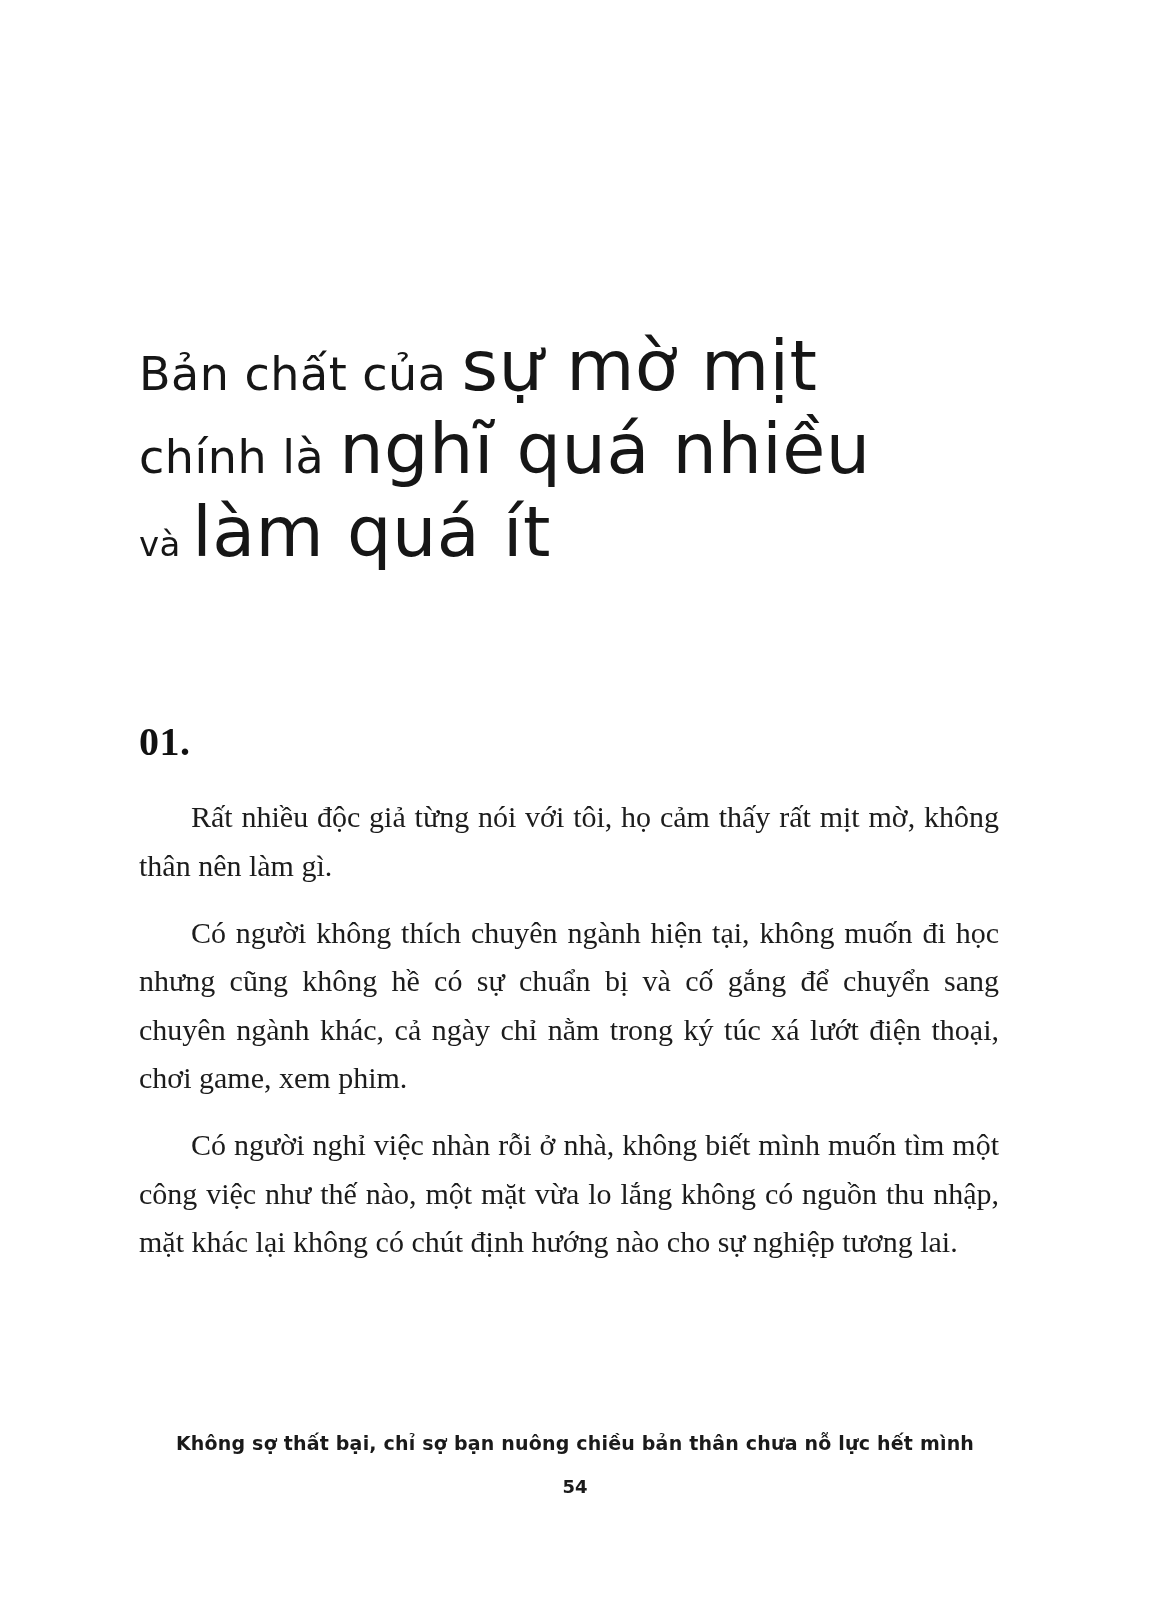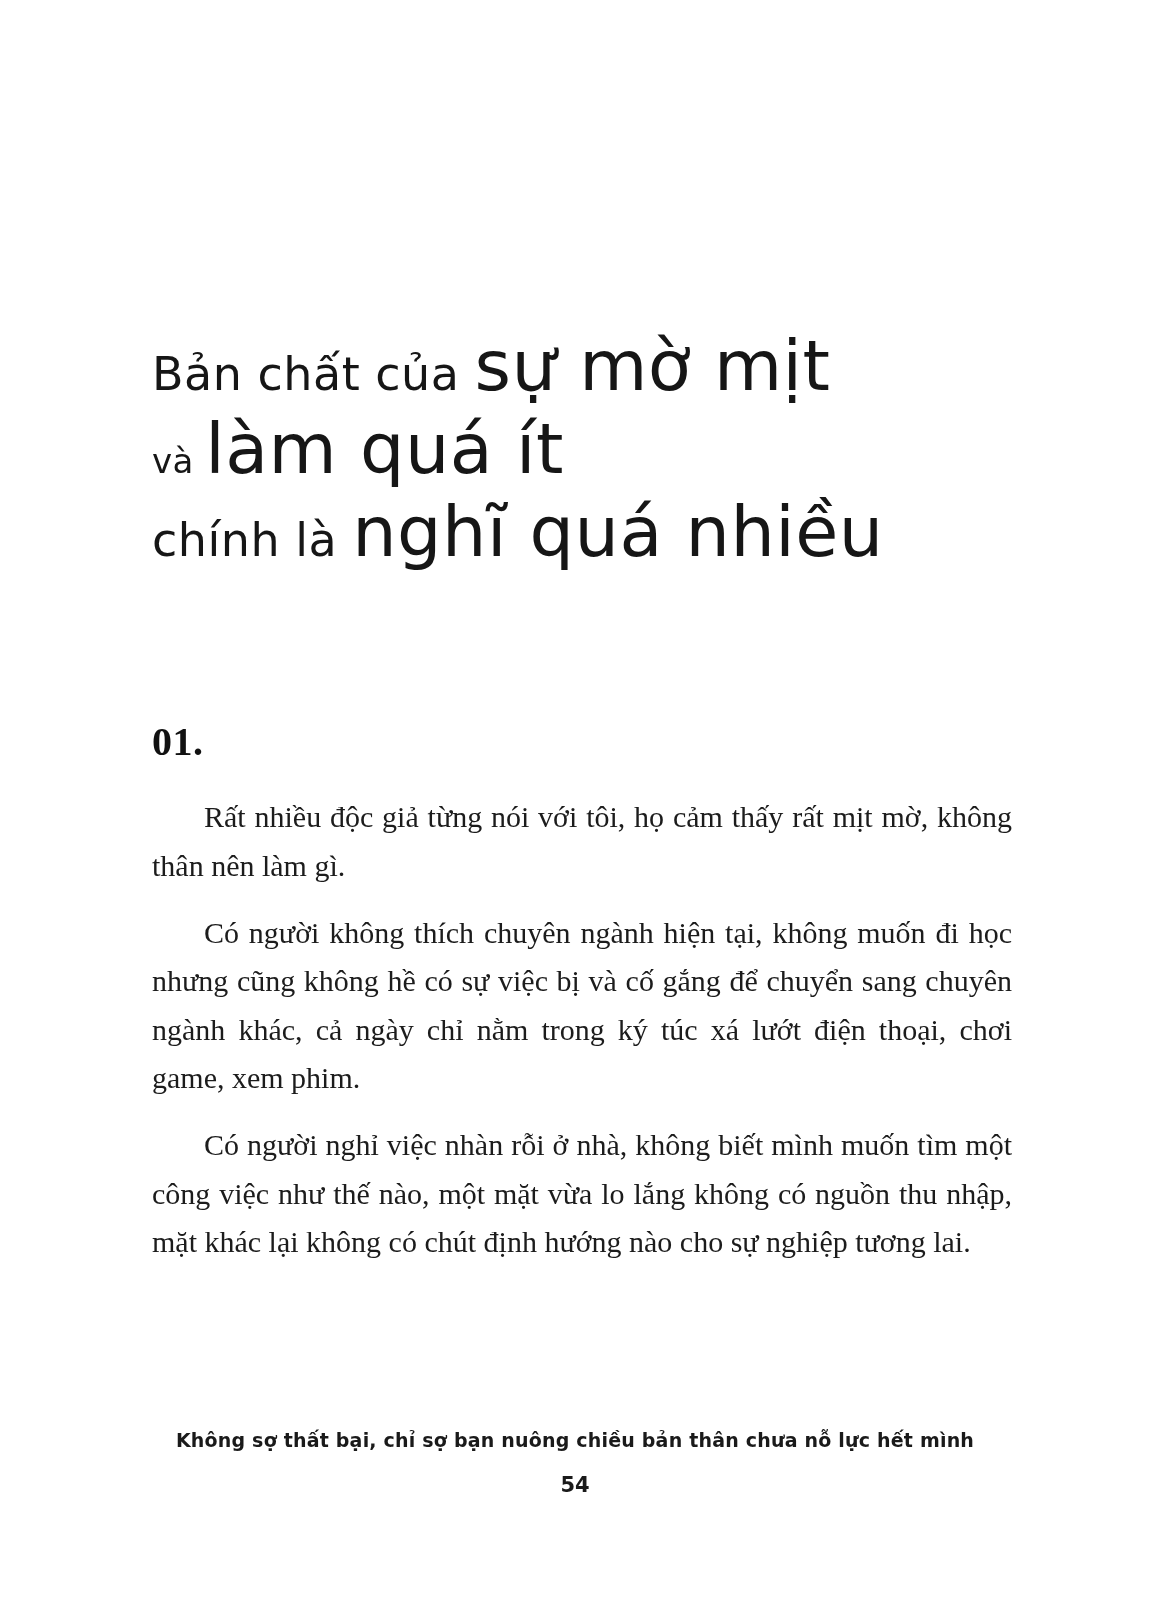--- a/index.html
+++ b/index.html
@@ -14,21 +14,21 @@
     margin: 0 auto;
     background: #ffffff;
     box-sizing: border-box;
     font-family: "Liberation Serif", serif;
     color: #1a1a1a;
     overflow: hidden;
   }
 
   .content {
     position: absolute;
-    left: 152px;
+    left: 139px;
     top: 0;
     width: 860px;
   }
 
   
   .title-block {
     margin-top: 330px;
     font-family: "DejaVu Sans", sans-serif;
     color: #161616;
     line-height: 1.04;
@@ -90,48 +90,48 @@
     font-family: "DejaVu Sans", sans-serif;
     font-weight: bold;
     font-size: 19px;
     color: #1a1a1a;
     letter-spacing: 0.2px;
   }
   .footer-page {
     margin-top: 22px;
     font-family: "DejaVu Sans", sans-serif;
     font-weight: bold;
-    font-size: 21px;
+    font-size: 18px;
     color: #1a1a1a;
   }
 </style>
 </head>
 <body>
 
 <div class="page">
 
   <div class="content">
 
     <div class="title-block">
       <div class="title-line">
         <span class="t-small">Bản chất của </span><span class="t-big">sự mờ mịt</span>
       </div>
       <div class="title-line">
-        <span class="t-tiny">và </span><span class="t-big">làm quá ít</span>
+        <span class="t-small">chính là </span><span class="t-big">nghĩ quá nhiều</span>
       </div>
       <div class="title-line">
-        <span class="t-small">chính là </span><span class="t-big">nghĩ quá nhiều</span>
+        <span class="t-tiny">và </span><span class="t-big">làm quá ít</span>
       </div>
     </div>
 
     <div class="section-number">01.</div>
 
     <div class="body-text">
       <p>Rất nhiều độc giả từng nói với tôi, họ cảm thấy rất mịt mờ, không thân nên làm gì.</p>
-      <p>Có người không thích chuyên ngành hiện tại, không muốn đi học nhưng cũng không hề có sự việc bị và cố gắng để chuyển sang chuyên ngành khác, cả ngày chỉ nằm trong ký túc xá lướt điện thoại, chơi game, xem phim.</p>
+      <p>Có người không thích chuyên ngành hiện tại, không muốn đi học nhưng cũng không hề có sự chuẩn bị và cố gắng để chuyển sang chuyên ngành khác, cả ngày chỉ nằm trong ký túc xá lướt điện thoại, chơi game, xem phim.</p>
       <p>Có người nghỉ việc nhàn rỗi ở nhà, không biết mình muốn tìm một công việc như thế nào, một mặt vừa lo lắng không có nguồn thu nhập, mặt khác lại không có chút định hướng nào cho sự nghiệp tương lai.</p>
     </div>
 
   </div>
 
   <div class="footer">
     <div class="footer-title">Không sợ thất bại, chỉ sợ bạn nuông chiều bản thân chưa nỗ lực hết mình</div>
     <div class="footer-page">54</div>
   </div>
 

